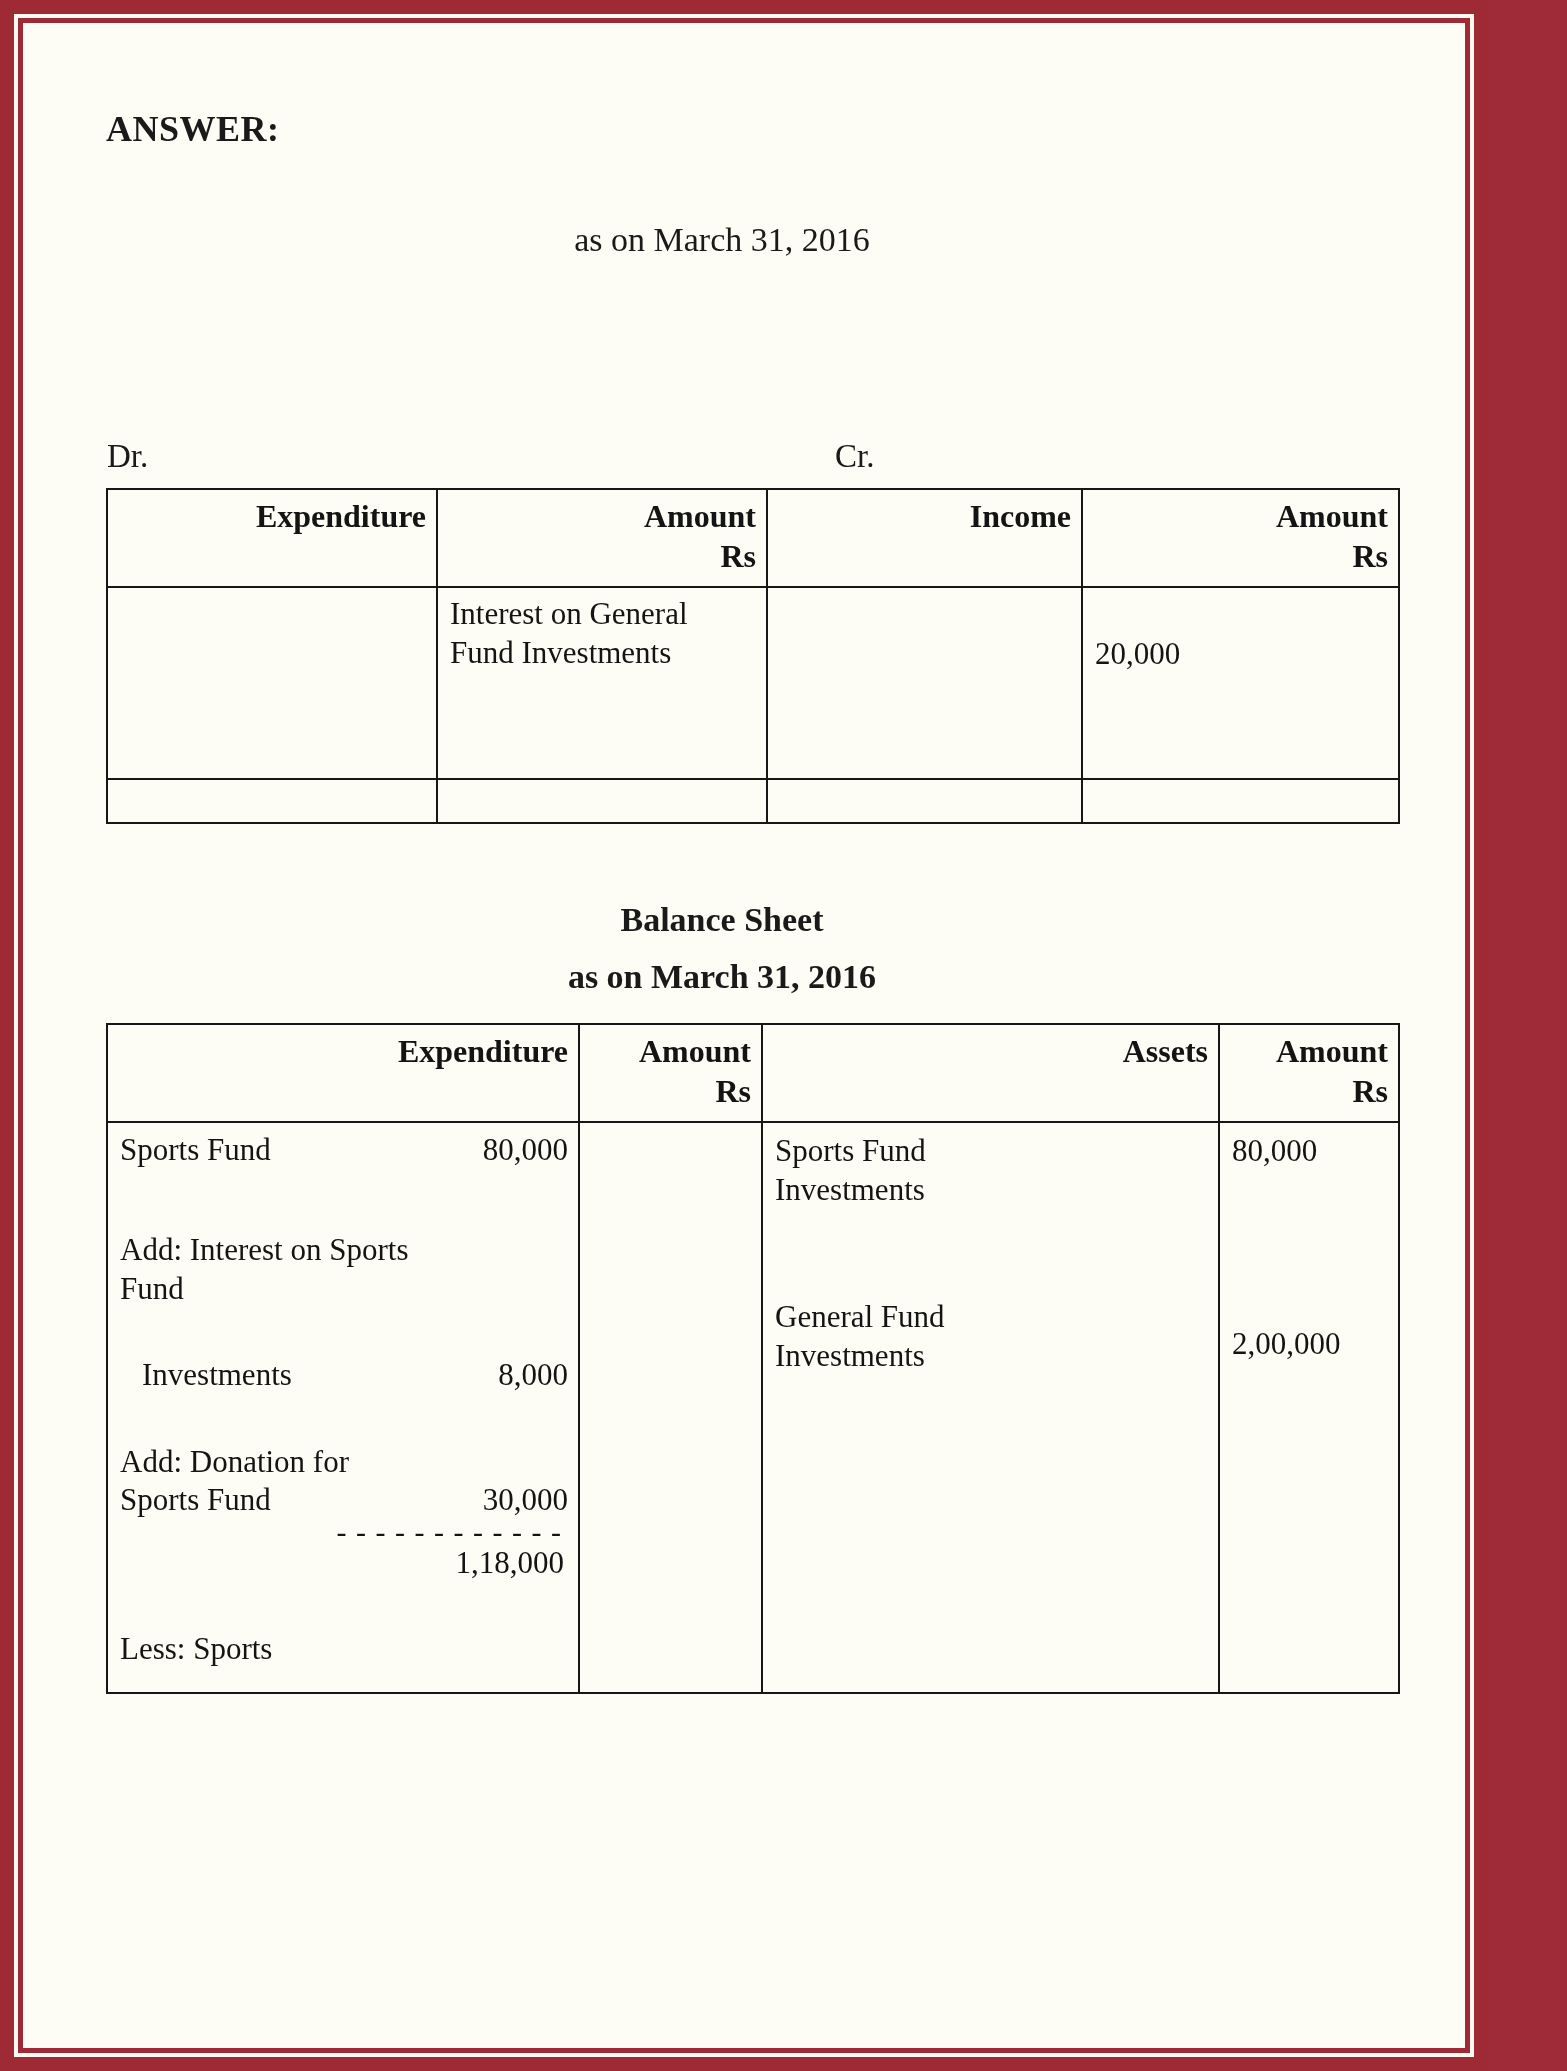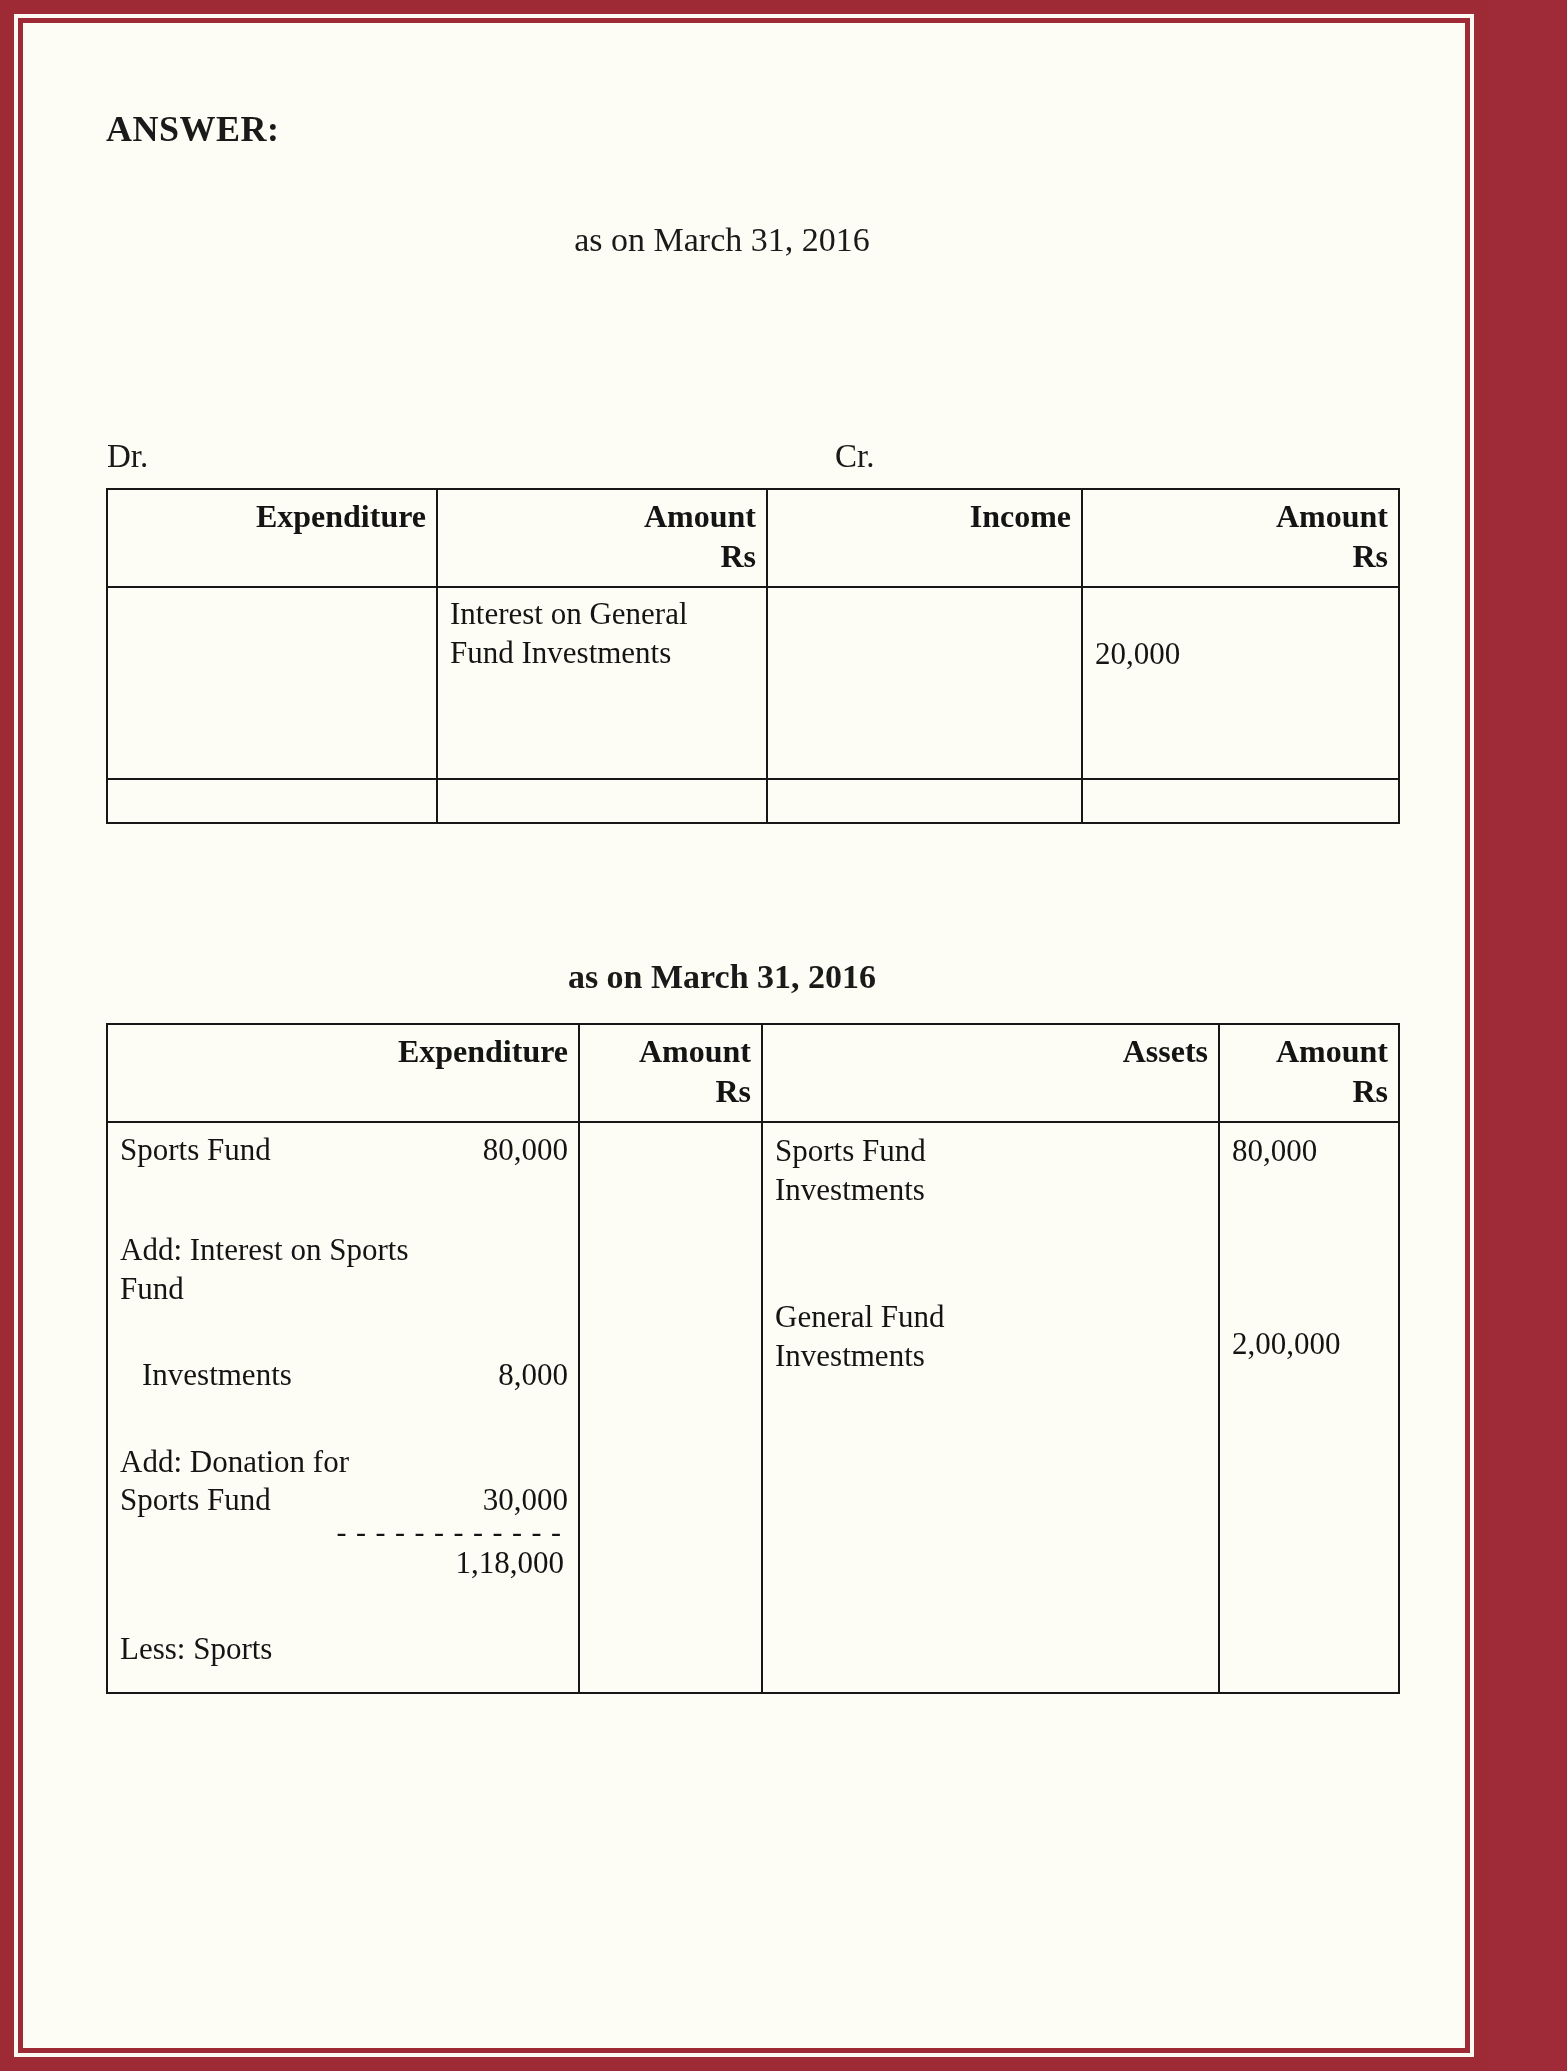--- a/index.html
+++ b/index.html
@@ -223,20 +223,21 @@
           </tr>
           <tr class="tail-row">
             <td></td>
             <td></td>
             <td></td>
             <td></td>
           </tr>
         </tbody>
       </table>
 
+      <div class="bs-title b1">Balance Sheet</div>
       <div class="bs-title b2">as on March 31, 2016</div>
 
       <table class="acct-table" id="balance-sheet-table">
         <colgroup>
           <col class="c1">
             <col class="c2">
             <col class="c3">
             <col class="c4">
         </colgroup>
         <thead>

